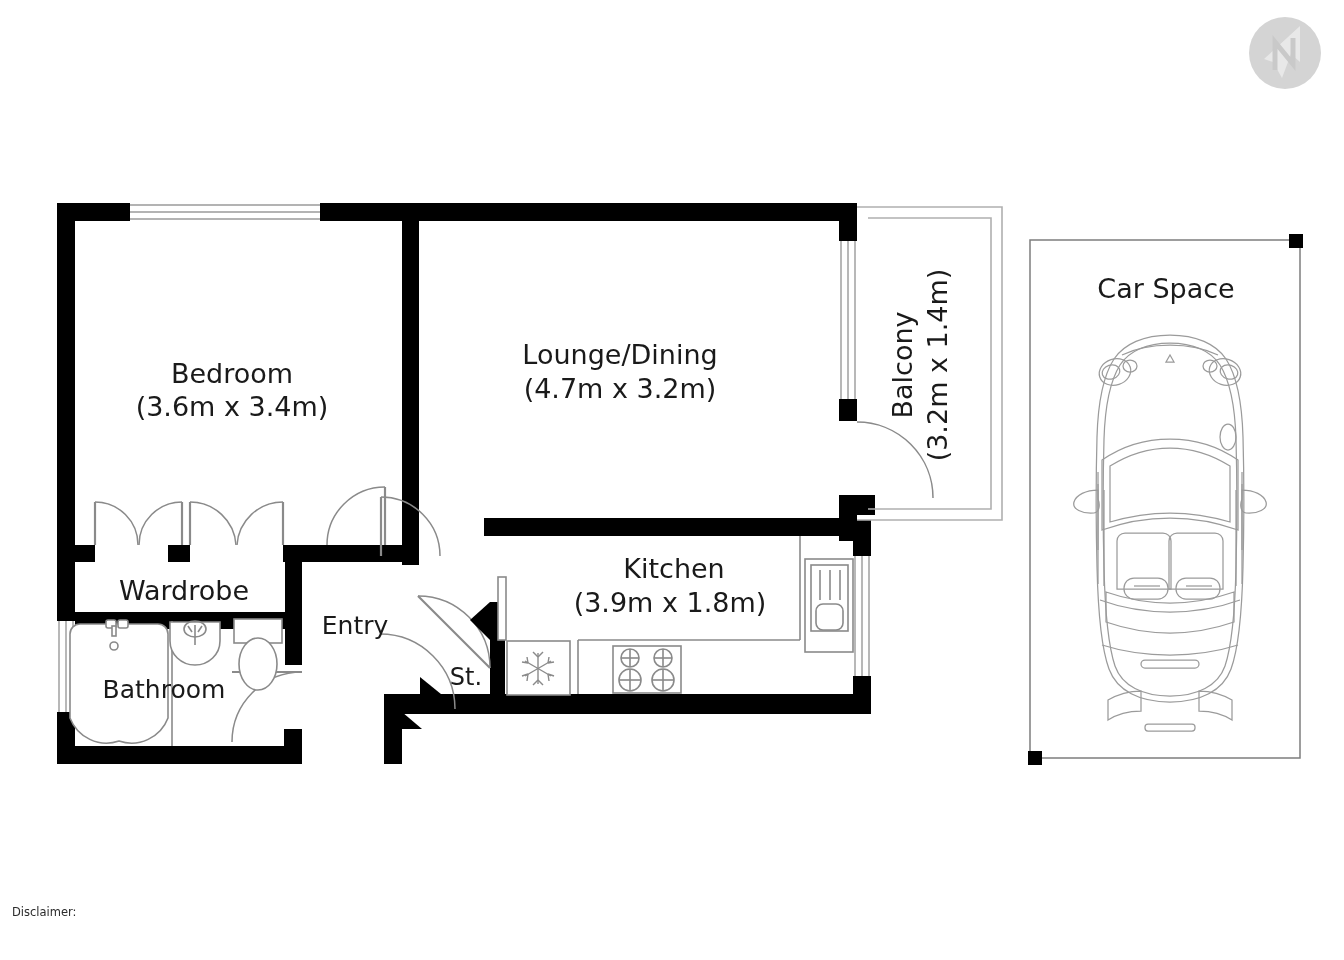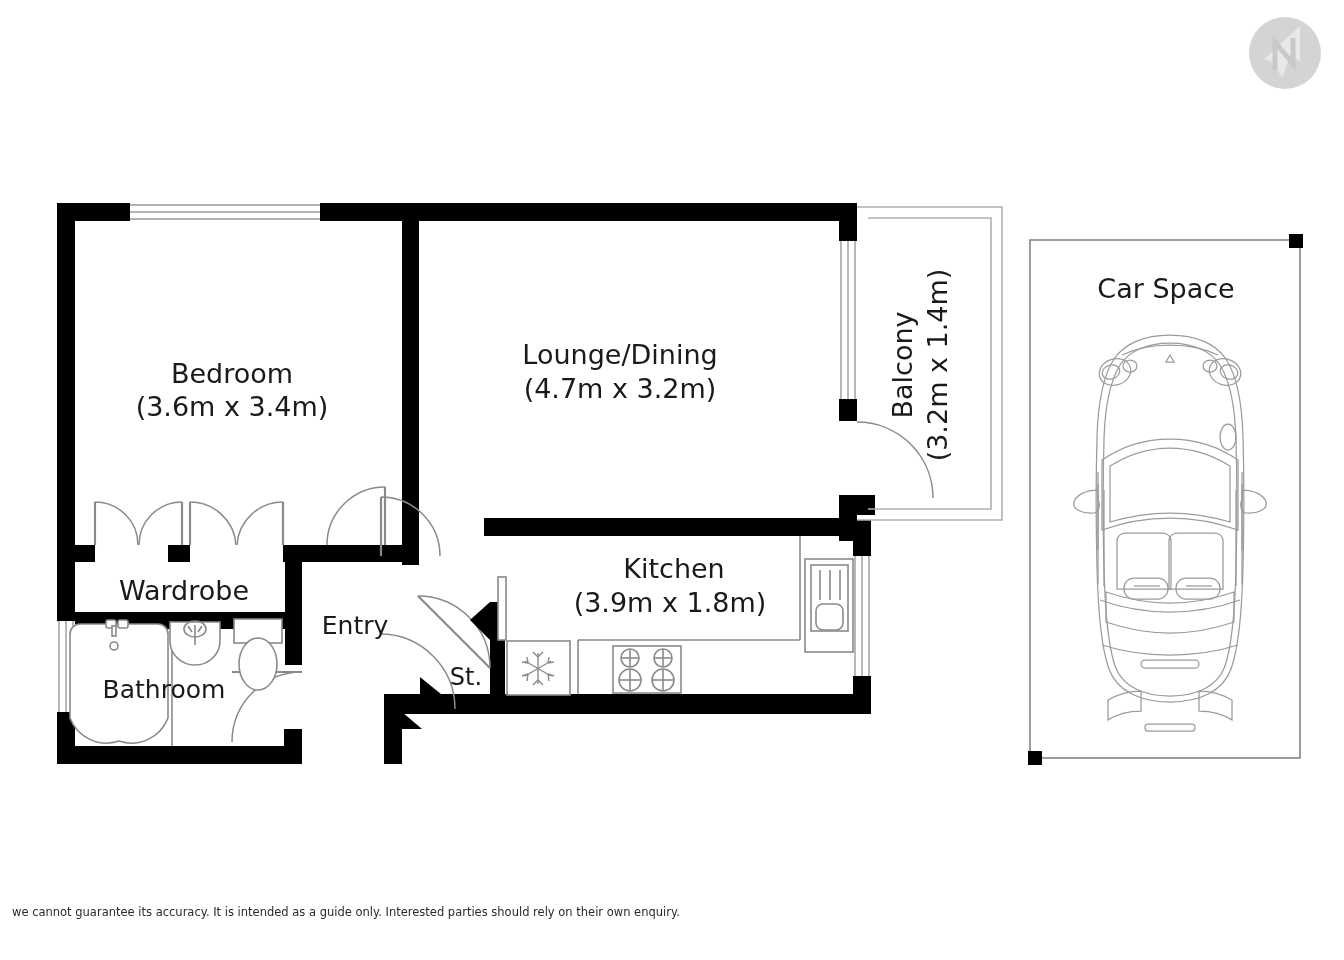--- a/index.html
+++ b/index.html
@@ -387,16 +387,16 @@
 
   <div class="logo-wrap">
     <svg viewBox="0 0 74 74" width="74" height="74">
       <circle cx="37" cy="37" r="36" fill="#d4d4d4"></circle>
       <path d="M16 43 L52 10 L52 46 L43 38 L34 62 L25 46 Z" fill="#e8e8e8"></path>
       <path d="M27 54 L27 26 L45 48 L45 22" fill="none" stroke="#c9c9c9" stroke-width="5" stroke-linejoin="miter"></path>
     </svg>
   </div>
 
   <div class="disclaimer">
-    <span class="dtitle">we cannot guarantee its accuracy. It is intended as a guide only. Interested parties should rely on their  own enquiry.</span>
+    <span class="dtitle">Disclaimer:</span>
   </div>
 
 </div>
 
 </body></html>

